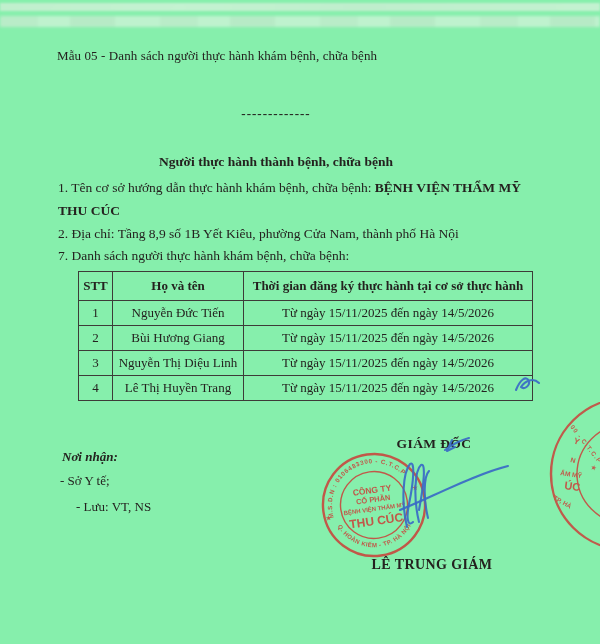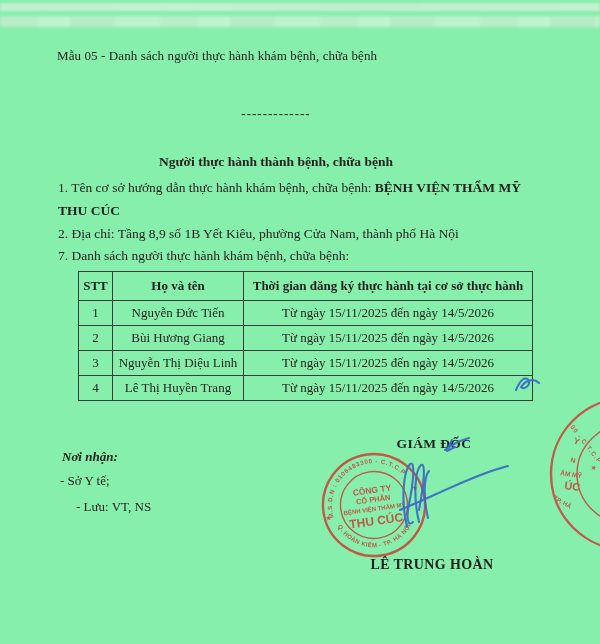--- a/index.html
+++ b/index.html
@@ -107,21 +107,21 @@
       </tr>
       <tr>
         <td>4</td>
         <td>Lê Thị Huyền Trang</td>
         <td>Từ ngày 15/11/2025 đến ngày 14/5/2026</td>
       </tr>
     </tbody>
   </table>
 
   <div class="abs sig-title center">GIÁM ĐỐC</div>
-  <div class="abs signer-name center">LÊ TRUNG HOÀN</div>
+  <div class="abs signer-name center">LÊ TRUNG GIÁM</div>
 
   <div class="abs recip-label">Nơi nhận:</div>
   <div class="abs recip-1">- Sở Y tế;</div>
   <div class="abs recip-2">- Lưu: VT, NS</div>
 
   <svg class="abs stamp-main" width="124" height="124" viewBox="0 0 124 124">
     <g opacity="0.9">
       <circle cx="62" cy="62" r="51" fill="none" stroke="#c8473e" stroke-width="2.4"></circle>
       <circle cx="62" cy="62" r="33.5" fill="none" stroke="#c8473e" stroke-width="1.4"></circle>
       <path id="ringTopPath" d="M 21.4 72.9 A 42 42 0 1 1 102.6 72.9" fill="none"></path>

